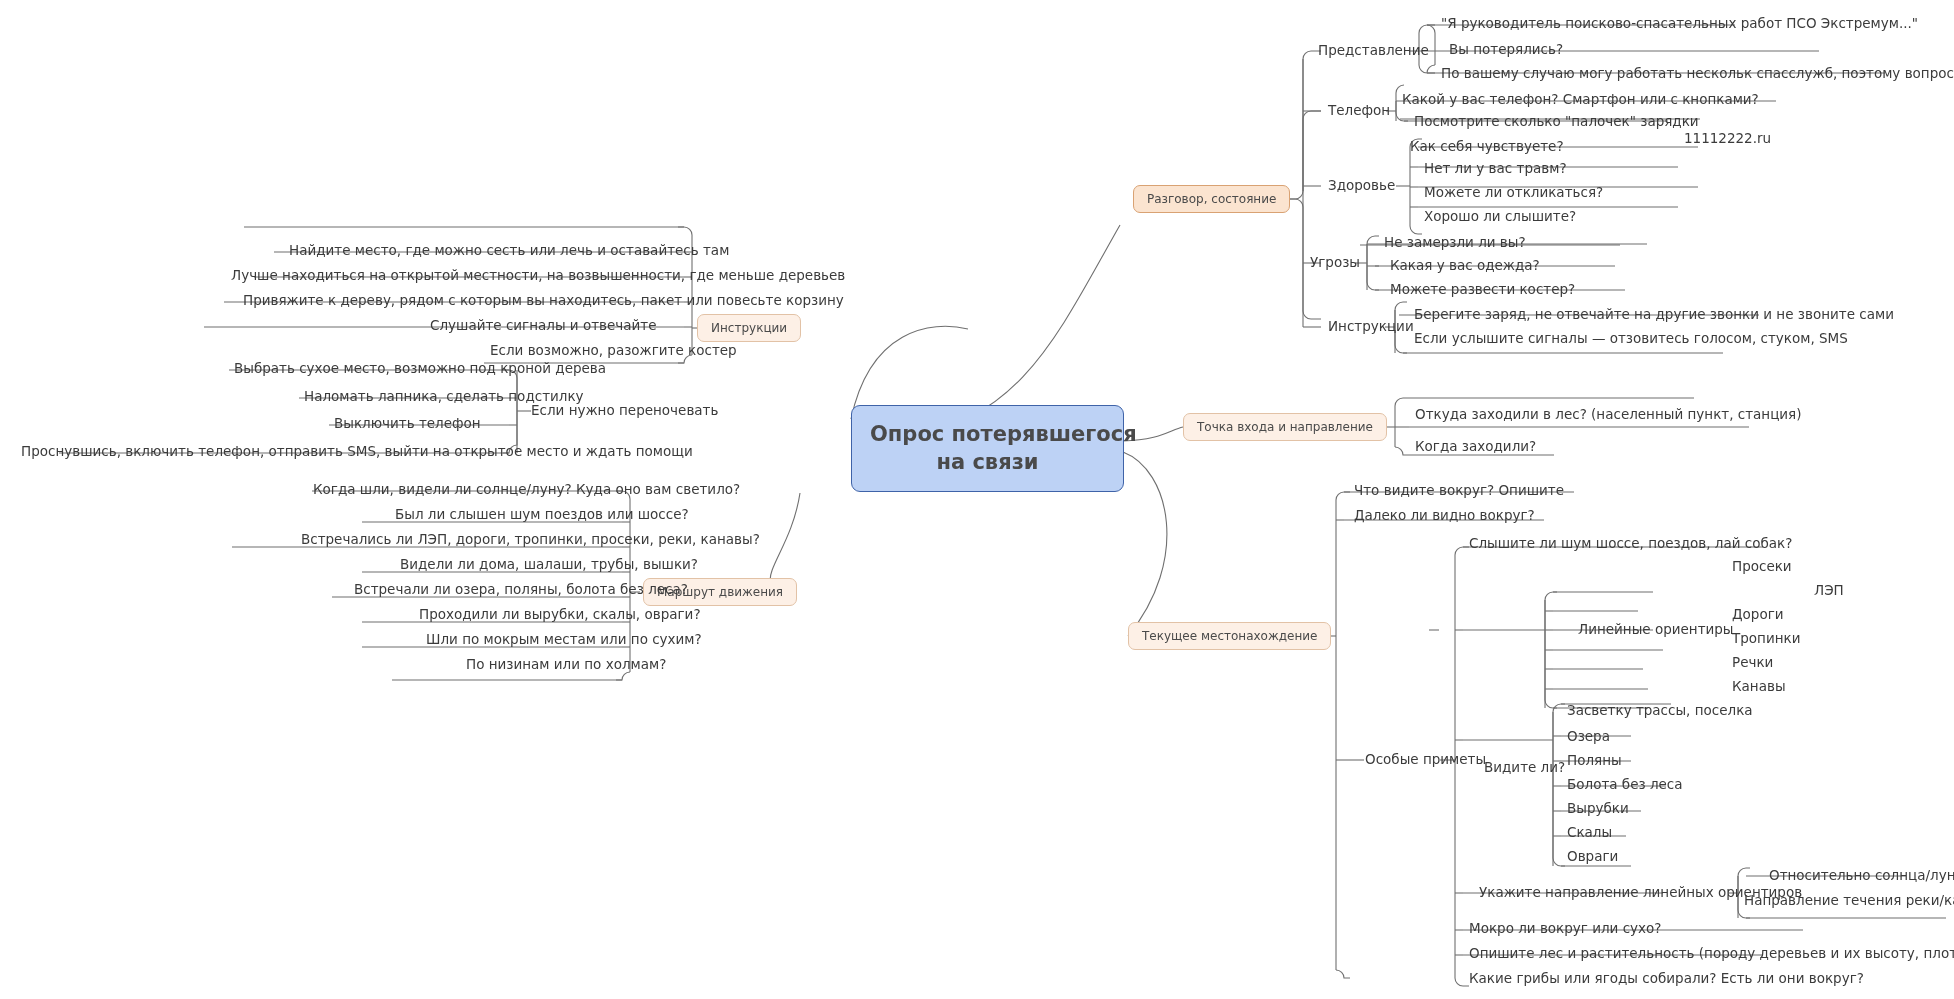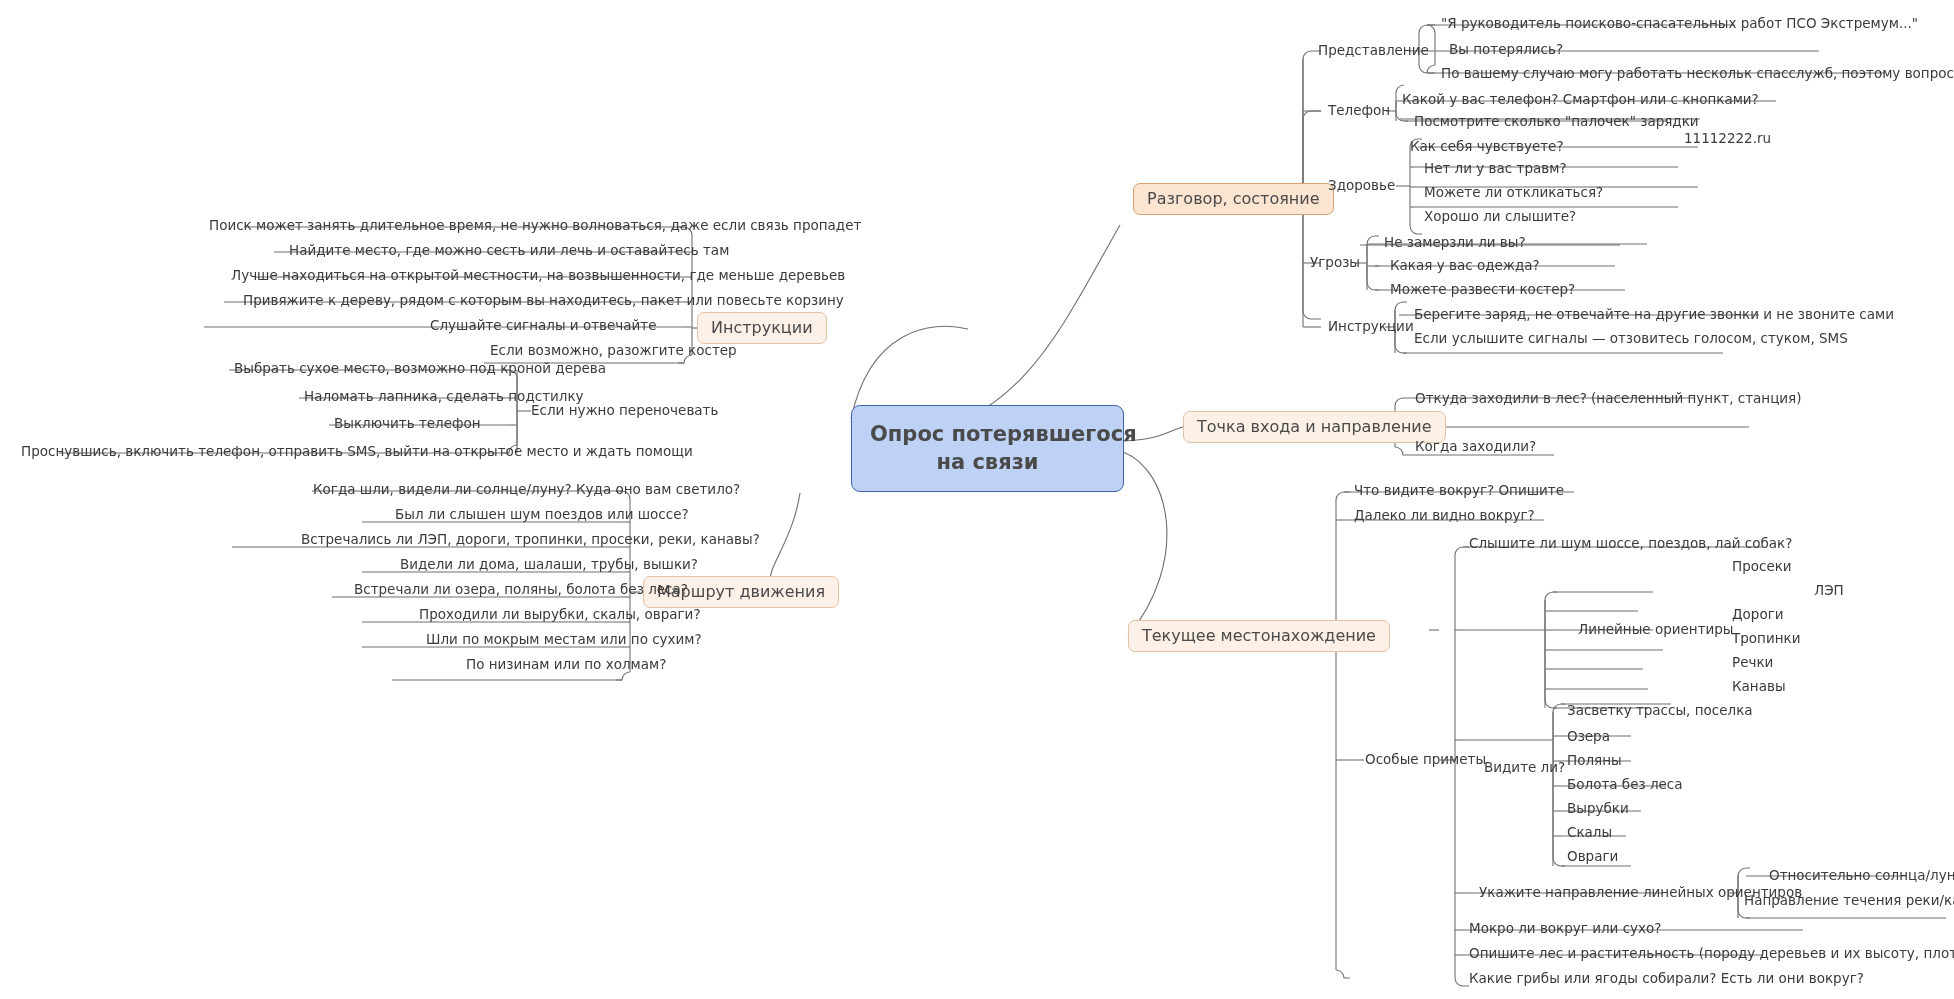--- a/index.html
+++ b/index.html
@@ -39,21 +39,21 @@
     padding:14px 18px;
     box-sizing:border-box;
     transform:none;
   }
 
   .branch{
     background:#fbe4d0;
     border:1.1px solid #d9a273;
     border-radius:7px;
     color:#4a4a4a;
-    font-size:16px;
+    font-size:12px;
     text-align:center;
     padding:7px 13px;
     box-sizing:border-box;
     transform:translateY(-50%);
   }
   .branch.pale{
     background:#fdf0e6;
     border-color:#e2c2a6;
   }
   .sub{
@@ -283,21 +283,20 @@
   <div class="node leaf" style="left:1378px;top:244px;">Не замерзли ли вы?</div>
   <div class="node leaf" style="left:1384px;top:267px;">Какая у вас одежда?</div>
   <div class="node leaf" style="left:1384px;top:291px;">Можете развести костер?</div>
 
   <div class="node sub" style="left:1321px;top:327px;">Инструкции</div>
   <div class="node leaf" style="left:1408px;top:316px;">Берегите заряд, не отвечайте на другие звонки и не звоните сами</div>
   <div class="node leaf" style="left:1408px;top:340px;">Если услышите сигналы — отзовитесь голосом, стуком, SMS</div>
 
   <div class="node branch pale" style="left:697px;top:328px;">Инструкции</div>
 
-  <div class="node leaf" style="left:203px;top:227px;">Поиск может занять длительное время, не нужно волноваться, даже если связь пропадет</div>
   <div class="node leaf" style="left:283px;top:252px;">Найдите место, где можно сесть или лечь и оставайтесь там</div>
   <div class="node leaf" style="left:225px;top:277px;">Лучше находиться на открытой местности, на возвышенности, где меньше деревьев</div>
   <div class="node leaf" style="left:237px;top:302px;">Привяжите к дереву, рядом с которым вы находитесь, пакет или повесьте корзину</div>
   <div class="node leaf" style="left:424px;top:327px;">Слушайте сигналы и отвечайте</div>
   <div class="node leaf" style="left:484px;top:352px;">Если возможно, разожгите костер</div>
 
   <div class="node sub" style="left:524px;top:411px;">Если нужно переночевать</div>
   <div class="node leaf" style="left:228px;top:370px;">Выбрать сухое место, возможно под кроной дерева</div>
   <div class="node leaf" style="left:298px;top:398px;">Наломать лапника, сделать подстилку</div>
   <div class="node leaf" style="left:328px;top:425px;">Выключить телефон</div>
@@ -309,21 +308,21 @@
   <div class="node leaf" style="left:389px;top:516px;">Был ли слышен шум поездов или шоссе?</div>
   <div class="node leaf" style="left:295px;top:541px;">Встречались ли ЛЭП, дороги, тропинки, просеки, реки, канавы?</div>
   <div class="node leaf" style="left:394px;top:566px;">Видели ли дома, шалаши, трубы, вышки?</div>
   <div class="node leaf" style="left:348px;top:591px;">Встречали ли озера, поляны, болота без леса?</div>
   <div class="node leaf" style="left:413px;top:616px;">Проходили ли вырубки, скалы, овраги?</div>
   <div class="node leaf" style="left:420px;top:641px;">Шли по мокрым местам или по сухим?</div>
   <div class="node leaf" style="left:460px;top:666px;">По низинам или по холмам?</div>
 
   <div class="node branch pale" style="left:1183px;top:427px;">Точка входа и направление</div>
 
-  <div class="node leaf" style="left:1409px;top:400px;">Откуда заходили в лес? (населенный пункт, станция)</div>
+  <div class="node leaf" style="left:1409px;top:416px;">Откуда заходили в лес? (населенный пункт, станция)</div>
   <div class="node leaf" style="left:1409px;top:448px;">Когда заходили?</div>
 
   <div class="node branch pale" style="left:1128px;top:636px;">Текущее местонахождение</div>
 
   <div class="node leaf" style="left:1348px;top:492px;text-align:center;">Что видите вокруг? Опишите</div>
   <div class="node leaf" style="left:1348px;top:517px;">Далеко ли видно вокруг?</div>
 
   <div class="node sub" style="left:1358px;top:760px;">Особые приметы</div>
   <div class="node leaf" style="left:1463px;top:545px;">Слышите ли шум шоссе, поездов, лай собак?</div>
 

